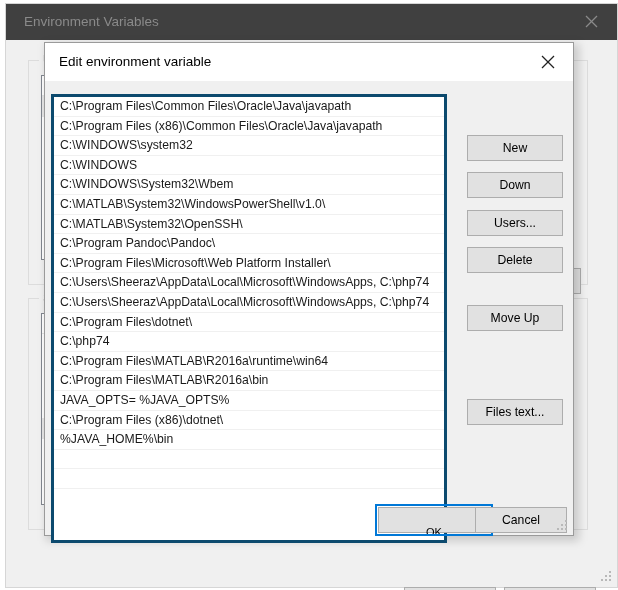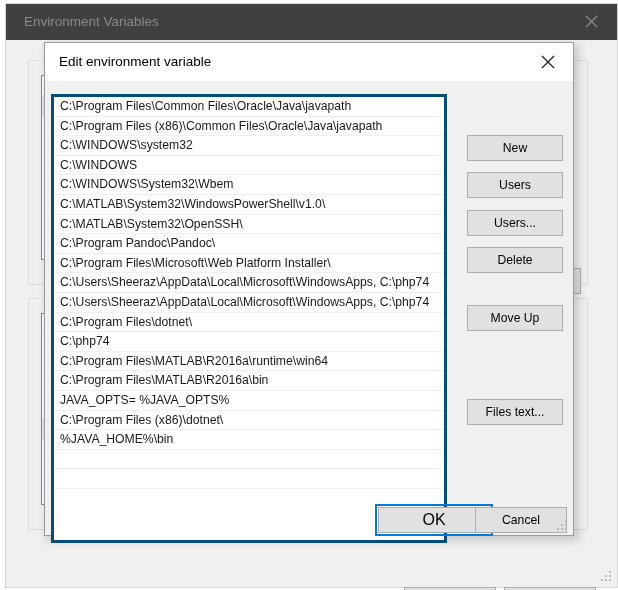--- a/index.html
+++ b/index.html
@@ -287,25 +287,25 @@
   #dlg-ok {
     position: absolute;
     left: 333px;
     top: 426px;
     width: 112px;
     height: 26px;
     background: #e1e1e1;
     border: 1px solid #adadad;
     box-sizing: border-box;
     font-family: "Liberation Sans", sans-serif;
-    font-size: 16px;
+    font-size: 11px;
     color: #000;
     text-align: center;
     line-height: 24px;
-    padding: 0;
+    padding: 12px;
     outline: 2px solid #0078d7;
     outline-offset: 1px;
   }
   #dlg-cancel {
     position: absolute;
     left: 430px;
     top: 426px;
     width: 92px;
     height: 26px;
     background: #e1e1e1;
@@ -433,21 +433,21 @@
         <div class="path-row">C:\Program Files\MATLAB\R2016a\runtime\win64</div>
         <div class="path-row">C:\Program Files\MATLAB\R2016a\bin</div>
         <div class="path-row">JAVA_OPTS= %JAVA_OPTS%</div>
         <div class="path-row">C:\Program Files (x86)\dotnet\</div>
         <div class="path-row">%JAVA_HOME%\bin</div>
         <div class="path-row empty">&nbsp;</div>
         <div class="path-row empty">&nbsp;</div>
       </div>
 
       <button class="dlg-btn" id="btn-new">New</button>
-      <button class="dlg-btn" id="btn-edit">Users</button>
+      <button class="dlg-btn" id="btn-edit">Down</button>
       <button class="dlg-btn" id="btn-browse">Users...</button>
       <button class="dlg-btn" id="btn-delete">Delete</button>
       <button class="dlg-btn" id="btn-moveup">Move Up</button>
       <button class="dlg-btn" id="btn-edittext">Files text...</button>
 
       <button id="dlg-ok">OK</button>
       <button id="dlg-cancel">Cancel</button>
 
       <div class="grip" id="dlg-grip">
         <i style="left:8px;top:0"></i>

